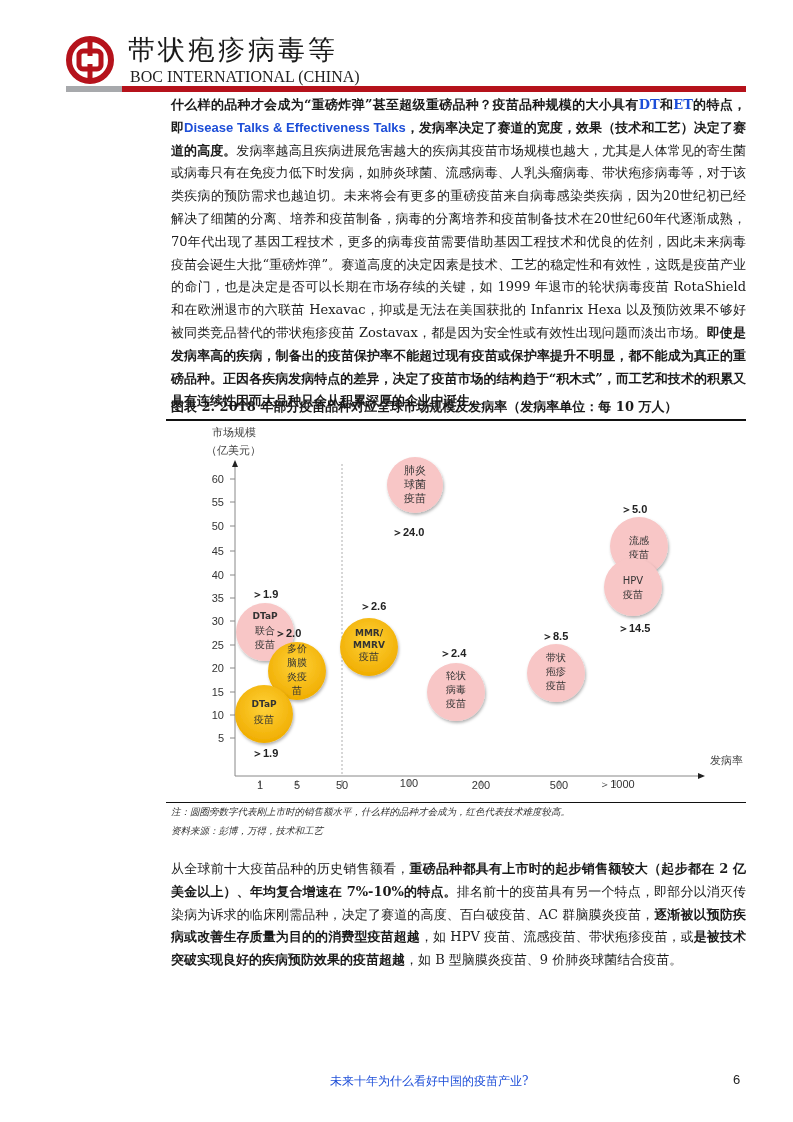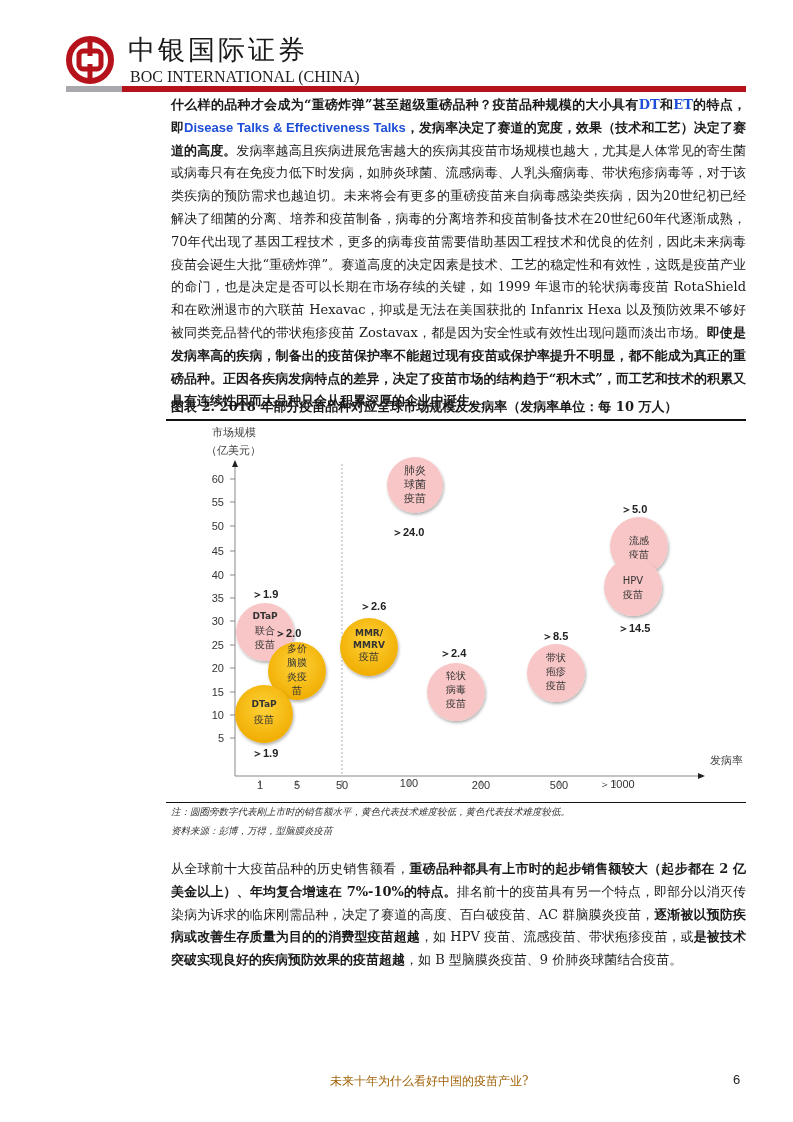--- a/index.html
+++ b/index.html
@@ -25,35 +25,35 @@
   .fig-title-line { position: absolute; left: 166px; top: 419px; width: 580px; height: 2px; background: #111; }
 
   .chart { position: absolute; left: 166px; top: 422px; width: 580px; height: 380px; }
   .chart svg { position: absolute; left: 0; top: 0; }
 
   .note-line { position: absolute; left: 166px; top: 802px; width: 580px; height: 1px; background: #111; }
   .note { position: absolute; left: 171px; font-size: 9.5px; font-style: italic; color: #333; white-space: nowrap; }
   .note1 { top: 806px; }
   .note2 { top: 825px; }
 
-  .footer-title { position: absolute; left: 330px; top: 1073px; font-size: 12px; color: #a16207; white-space: nowrap; }
+  .footer-title { position: absolute; left: 330px; top: 1073px; font-size: 12px; color: #1d4ed8; white-space: nowrap; }
   .footer-page { position: absolute; left: 733px; top: 1072px; font-size: 13px; font-family: "Liberation Sans", sans-serif; color: #222; }
 </style>
 </head>
 <body>
 
 <div class="logo">
   <svg class="logo-mark" width="48" height="48" viewBox="0 0 48 48">
     <circle cx="24" cy="24" r="21" fill="none" stroke="#b5121b" stroke-width="6"></circle>
     <rect x="13" y="15" width="22" height="18" rx="4" fill="none" stroke="#b5121b" stroke-width="5"></rect>
     <rect x="21.5" y="3" width="5" height="42" fill="#b5121b"></rect>
     <rect x="18" y="20" width="12" height="8" fill="#ffffff"></rect>
     <rect x="21.5" y="20" width="5" height="8" fill="#b5121b" opacity="0"></rect>
   </svg>
-  <div class="logo-cn">中银国际证券</div>
+  <div class="logo-cn">带状疱疹病毒等</div>
   <div class="logo-en">BOC INTERNATIONAL (CHINA)</div>
 </div>
 <div class="header-bar-gray"></div>
 <div class="header-bar-red"></div>
 
 <div class="para p1">
   <b>什么样的品种才会成为“重磅炸弹”甚至超级重磅品种？疫苗品种规模的大小具有</b><b class="blue">DT</b><b>和</b><b class="blue">ET</b><b>的特点，即</b><b class="blue" style="font-family:'Liberation Sans',sans-serif;">Disease Talks &amp; Effectiveness Talks</b><b>，发病率决定了赛道的宽度，效果（技术和工艺）决定了赛道的高度。</b><span>发病率越高且疾病进展危害越大的疾病其疫苗市场规模也越大，尤其是人体常见的寄生菌或病毒只有在免疫力低下时发病，如肺炎球菌、流感病毒、人乳头瘤病毒、带状疱疹病毒等，对于该类疾病的预防需求也越迫切。未来将会有更多的重磅疫苗来自病毒感染类疾病，因为20世纪初已经解决了细菌的分离、培养和疫苗制备，病毒的分离培养和疫苗制备技术在20世纪60年代逐渐成熟，70年代出现了基因工程技术，更多的病毒疫苗需要借助基因工程技术和优良的佐剂，因此未来病毒疫苗会诞生大批“重磅炸弹”。赛道高度的决定因素是技术、工艺的稳定性和有效性，这既是疫苗产业的命门，也是决定是否可以长期在市场存续的关键，如 1999 年退市的轮状病毒疫苗 RotaShield 和在欧洲退市的六联苗 Hexavac，抑或是无法在美国获批的 Infanrix Hexa 以及预防效果不够好被同类竞品替代的带状疱疹疫苗 Zostavax，都是因为安全性或有效性出现问题而淡出市场。</span><b>即使是发病率高的疾病，制备出的疫苗保护率不能超过现有疫苗或保护率提升不明显，都不能成为真正的重磅品种。正因各疾病发病特点的差异，决定了疫苗市场的结构趋于“积木式”，而工艺和技术的积累又具有连续性因而大品种只会从积累深厚的企业中诞生。</b>
 </div>
 
 <div class="fig-title">图表 2. 2018 年部分疫苗品种对应全球市场规模及发病率（发病率单位：每 10 万人）</div>
@@ -210,21 +210,21 @@
       <g font-size="10" fill="#333" text-anchor="middle" font-family="DejaVu Sans, sans-serif">
         <text x="467" y="162" font-size="10">HPV</text>
         <text x="467" y="176">疫苗</text>
       </g>
       <text x="452" y="210" font-size="11" font-weight="bold" fill="#222">＞14.5</text>
     </g>
   </svg>
 </div>
 
 <div class="note-line"></div>
-<div class="note note1">注：圆圈旁数字代表刚上市时的销售额水平，黄色代表技术难度较低，黄色代表技术难度较低。</div>
-<div class="note note2">资料来源：彭博，万得，型脑膜炎疫苗</div>
+<div class="note note1">注：圆圈旁数字代表刚上市时的销售额水平，什么样的品种才会成为，红色代表技术难度较高。</div>
+<div class="note note2">资料来源：彭博，万得，技术和工艺</div>
 
 <div class="para p2">
   <span>从全球前十大疫苗品种的历史销售额看，</span><b>重磅品种都具有上市时的起步销售额较大（起步都在 2 亿美金以上）、年均复合增速在 7%-10%的特点。</b><span>排名前十的疫苗具有另一个特点，即部分以消灭传染病为诉求的临床刚需品种，决定了赛道的高度、百白破疫苗、AC 群脑膜炎疫苗，</span><b>逐渐被以预防疾病或改善生存质量为目的的消费型疫苗超越</b><span>，如 HPV 疫苗、流感疫苗、带状疱疹疫苗，或</span><b>是被技术突破实现良好的疾病预防效果的疫苗超越</b><span>，如 B 型脑膜炎疫苗、9 价肺炎球菌结合疫苗。</span>
 </div>
 
 <div class="footer-title">未来十年为什么看好中国的疫苗产业?</div>
 <div class="footer-page">6</div>
 
 </body></html>

